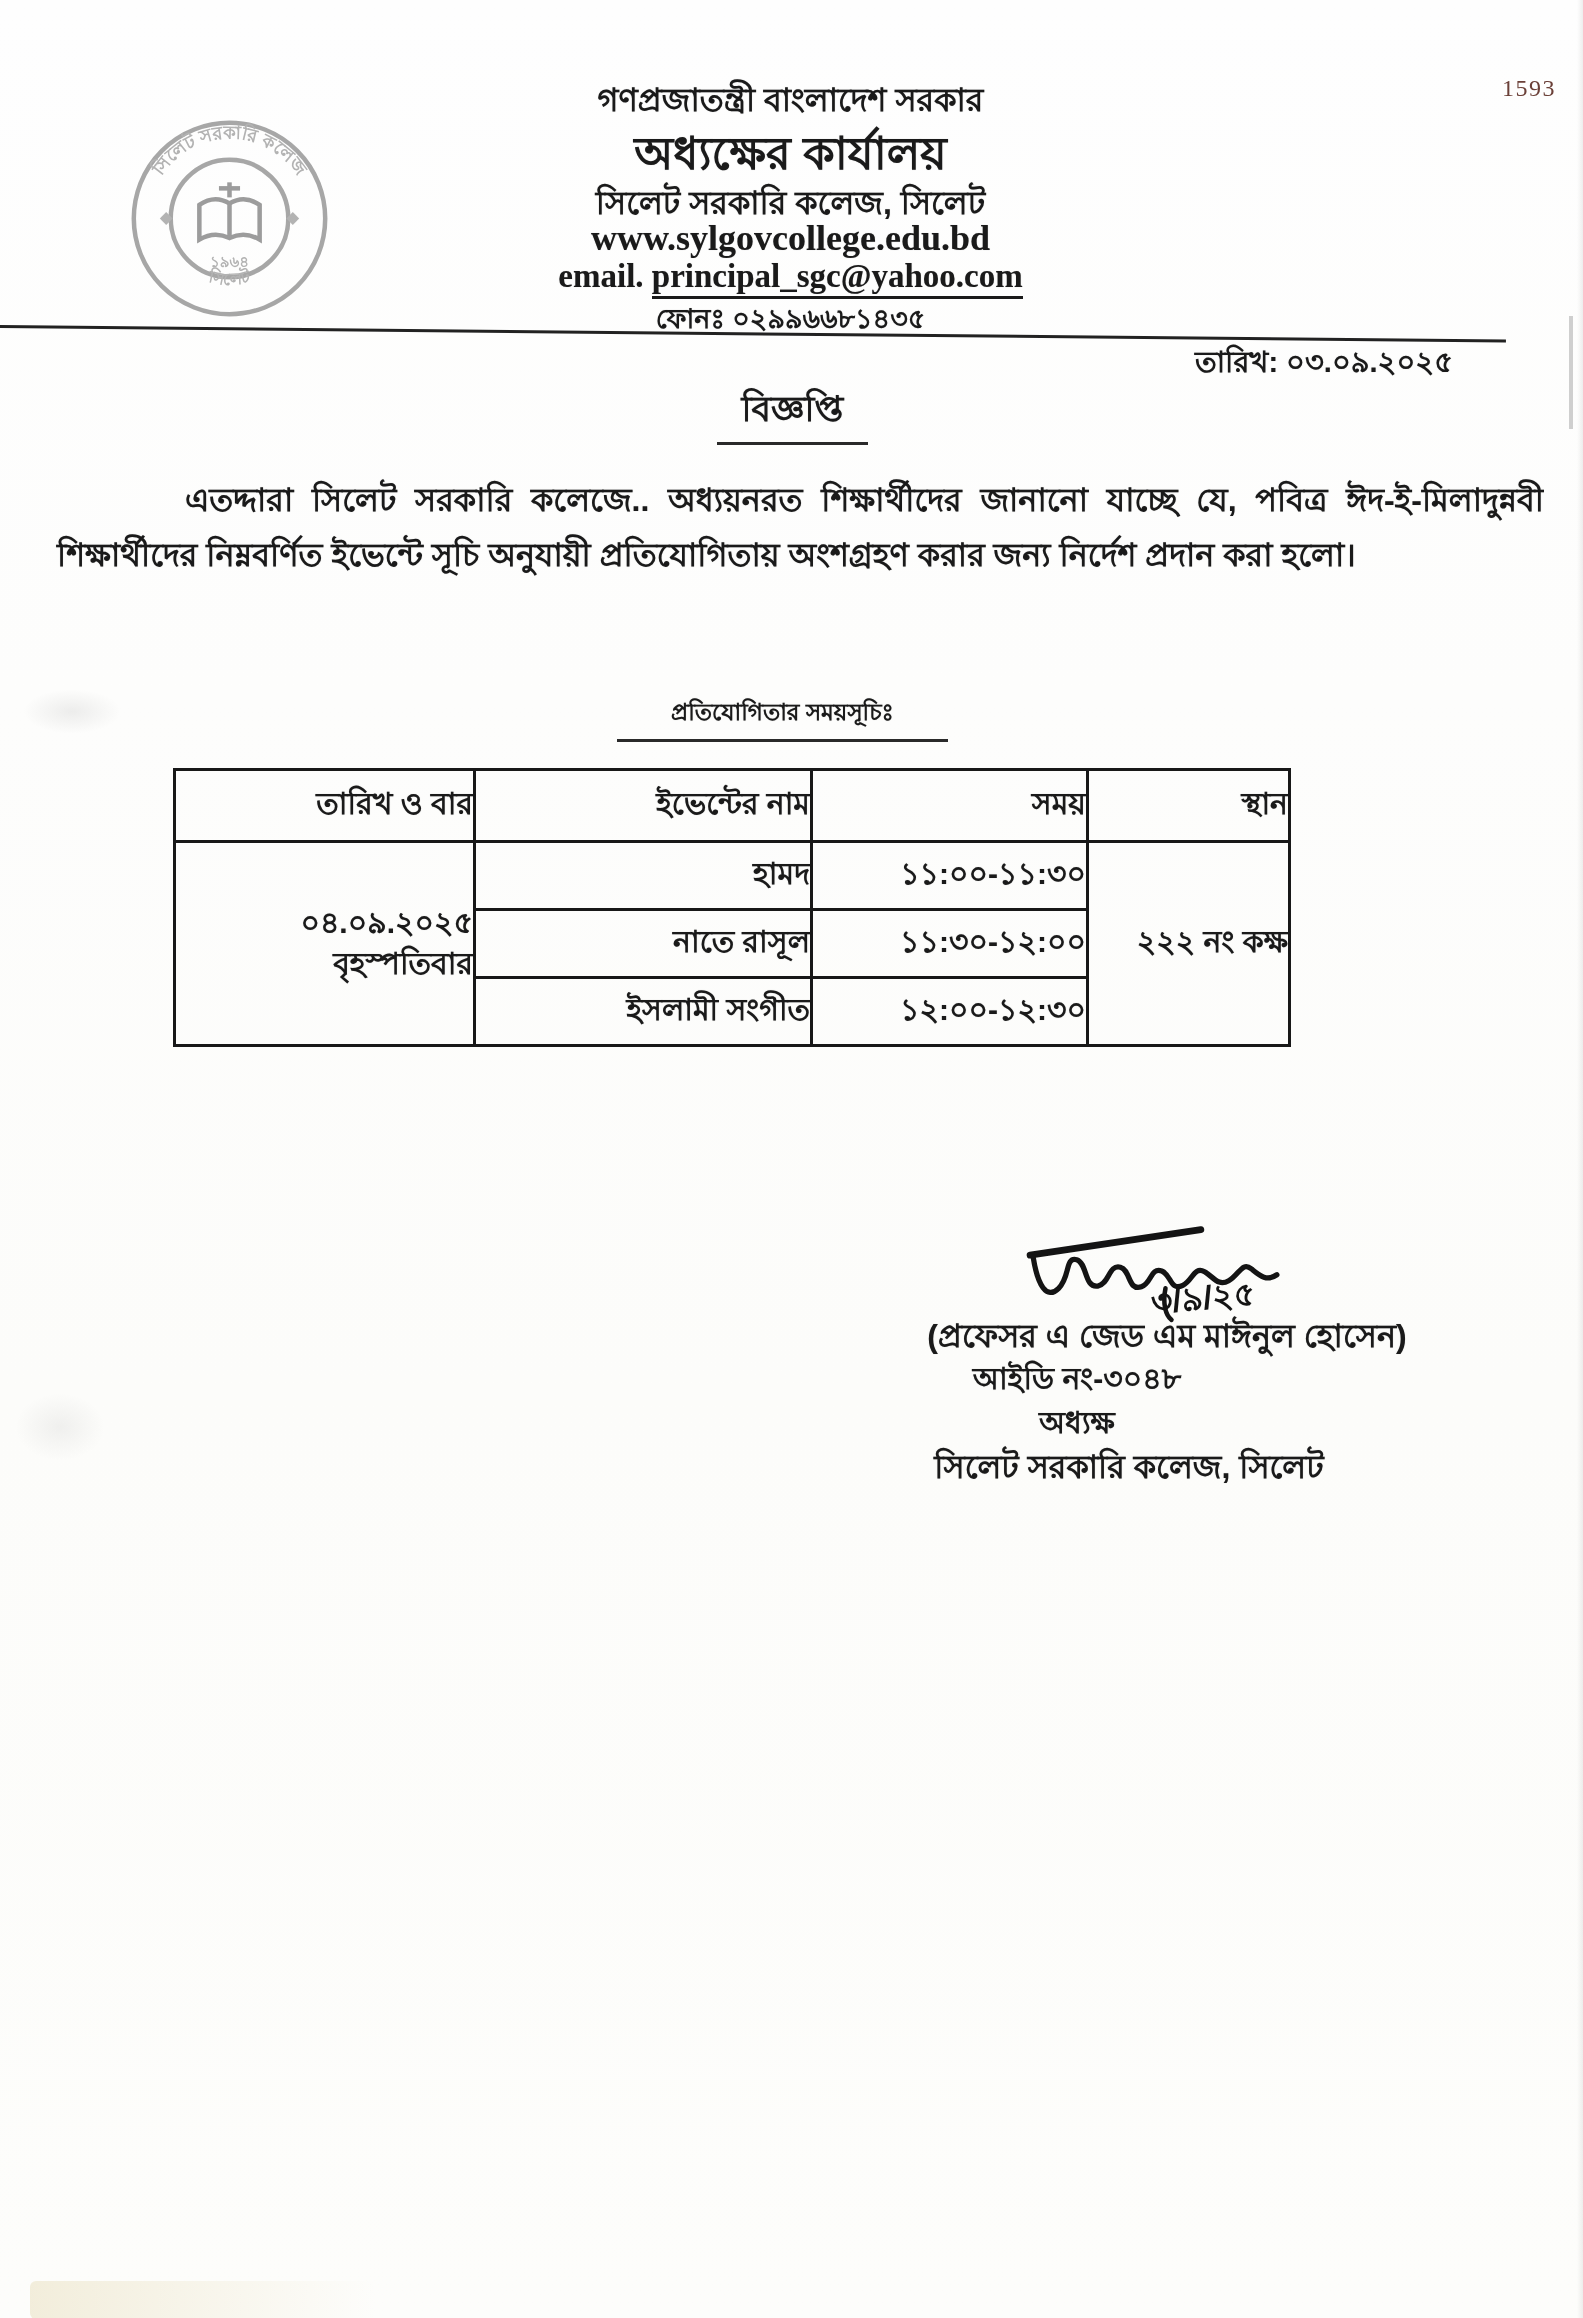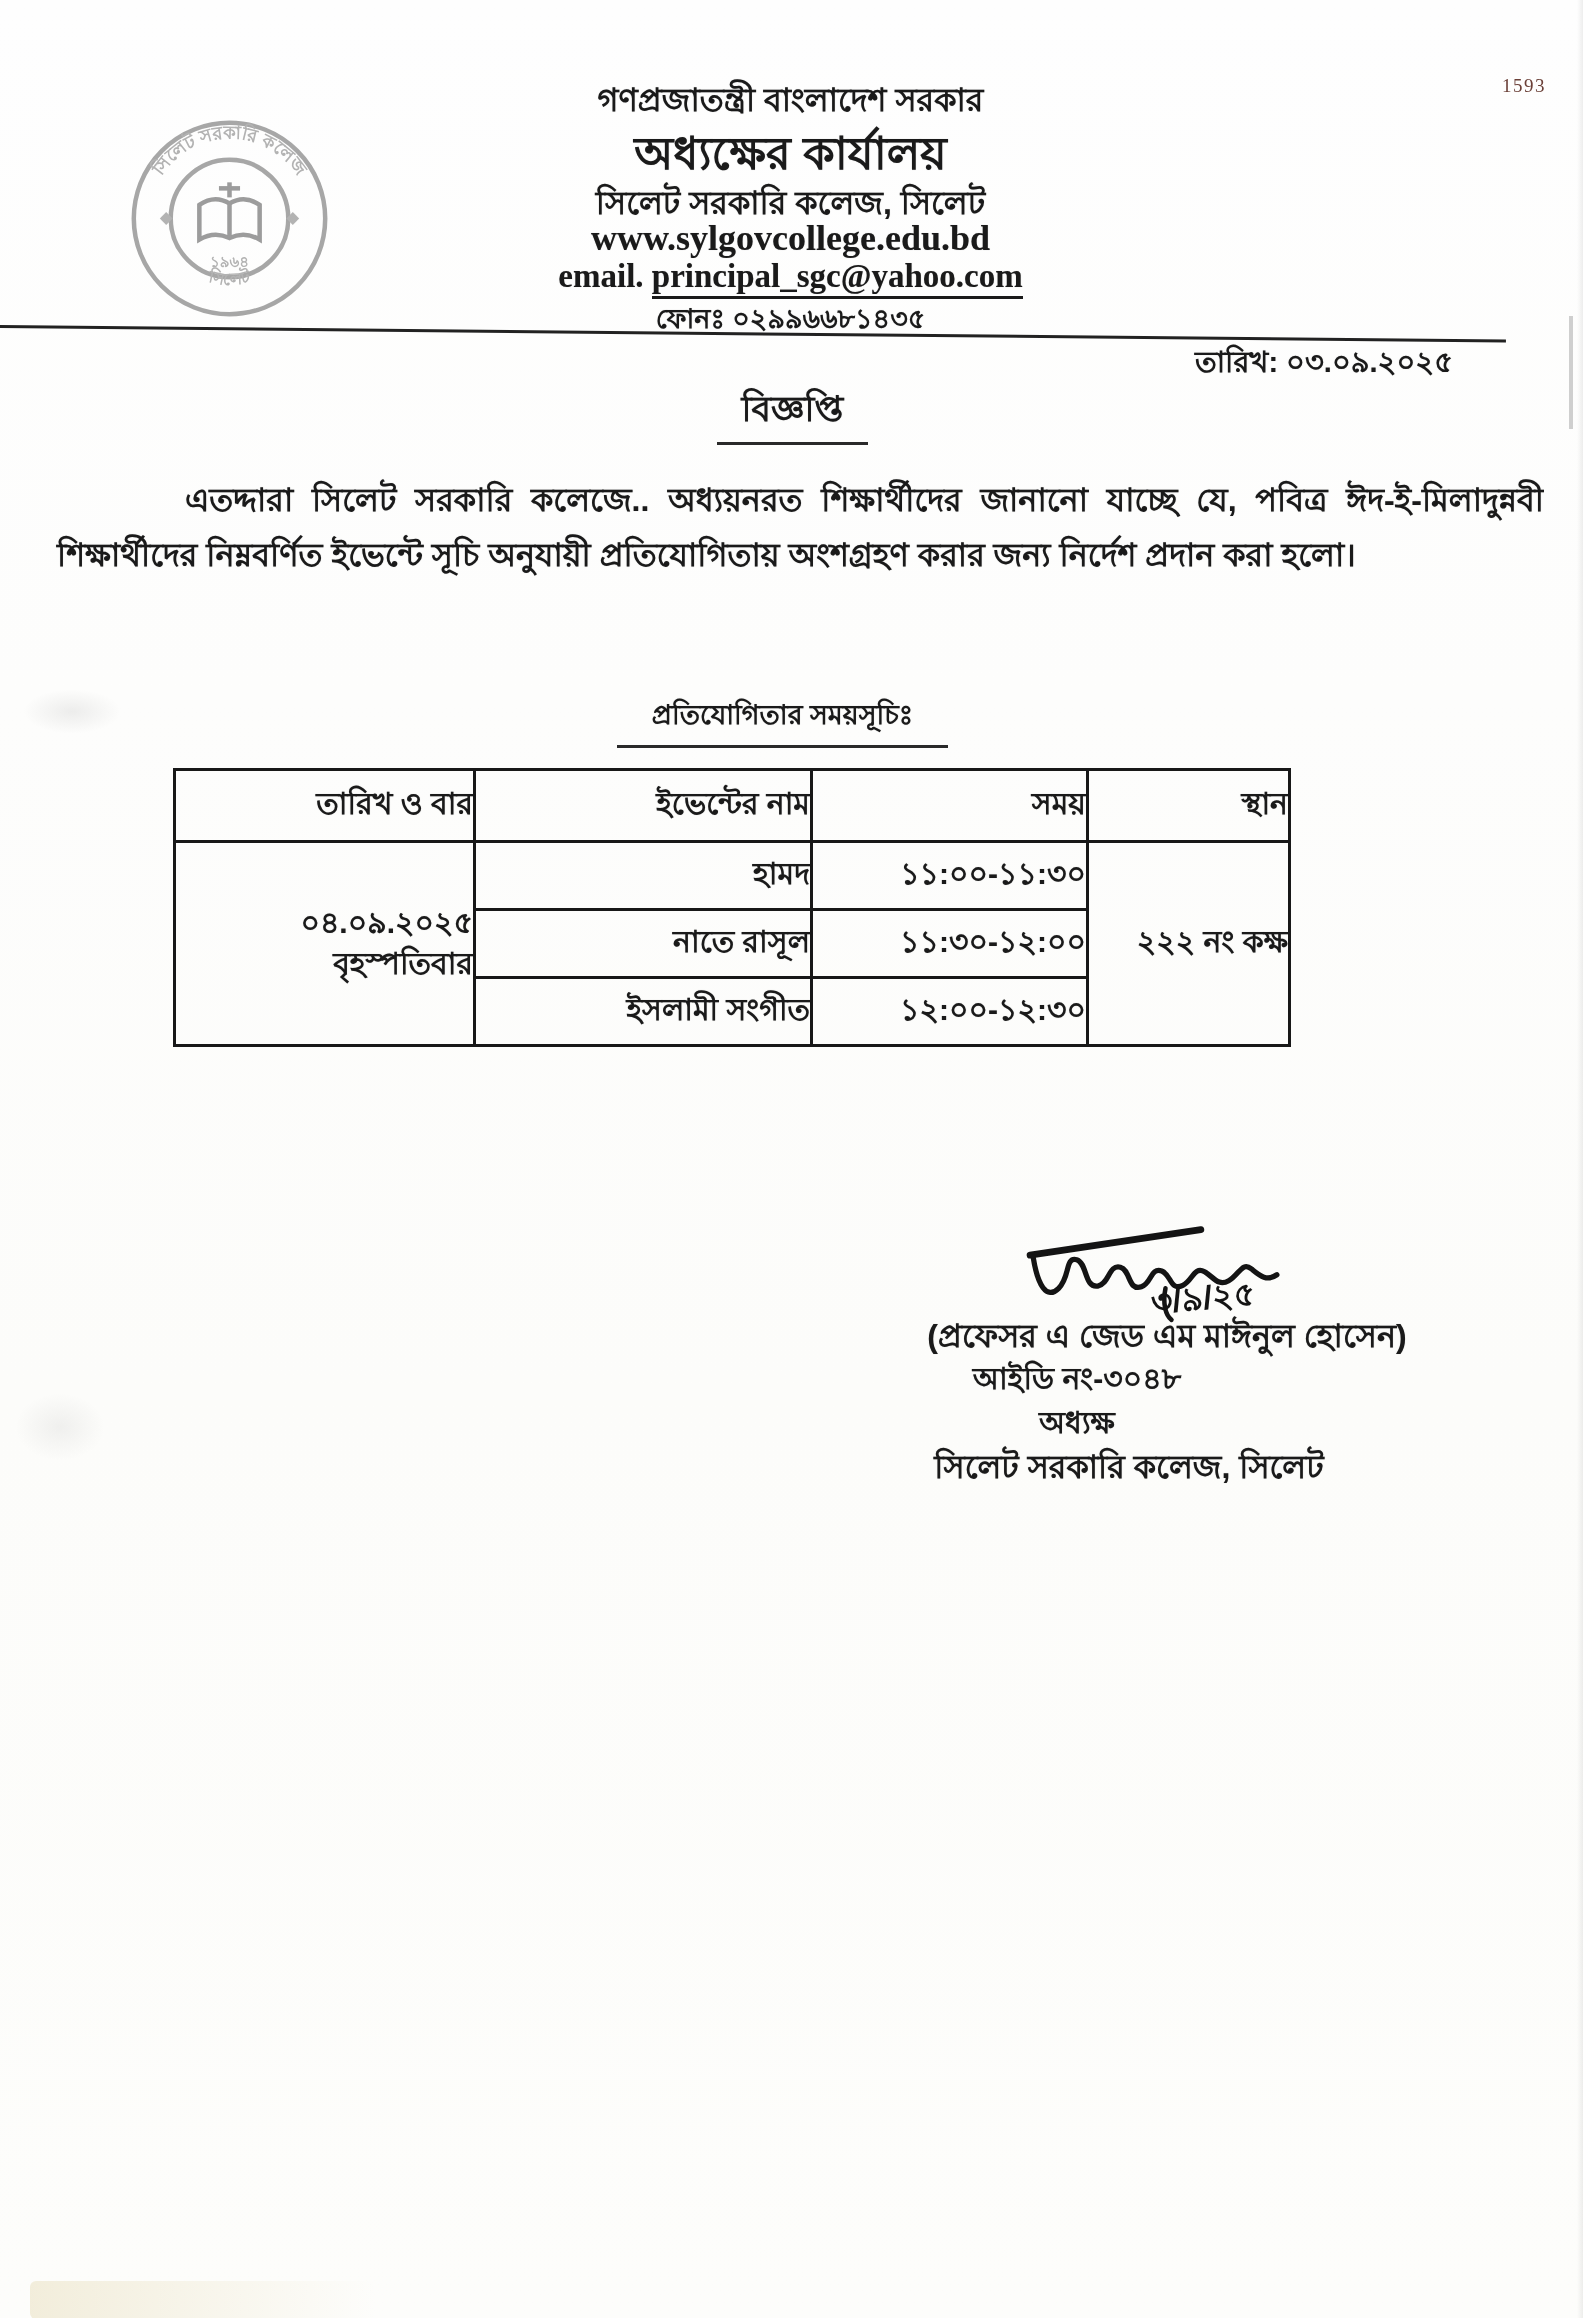--- a/index.html
+++ b/index.html
@@ -11,21 +11,21 @@
     overflow:hidden;
   }
   .page{
     position:relative;width:1584px;height:2319px;
     background:linear-gradient(180deg,#fefefe 0%,#fcfcfa 60%,#fdfdfb 100%);
   }
   .ink{color:#1a1a1a;text-shadow:0 0 0.8px rgba(20,20,20,.35);}
   
   .corner-num{
     position:absolute;left:1502px;top:75px;
-    font-size:19px;letter-spacing:1.5px;color:#6b4038;
+    font-size:24px;letter-spacing:1.5px;color:#6b4038;
     font-family:"Liberation Serif","DejaVu Serif",serif;
   }
   
   .seal{position:absolute;left:124px;top:113px;width:211px;height:211px;opacity:.75;}
   
   .lh{position:absolute;width:903px;left:339px;text-align:center;}
   .lh-gov   {top:75px;font-size:32px;font-weight:600;}
   .lh-office{top:119px;font-size:45px;font-weight:700;}
   .lh-college{top:178px;font-size:32px;font-weight:700;}
   .lh-web   {top:217px;font-size:36px;font-weight:700;font-family:"Liberation Serif","DejaVu Serif",serif;}
@@ -48,21 +48,21 @@
     border-bottom:3px solid #2a2a2a;padding-bottom:1px;
   }
   
   .body-par{position:absolute;left:57px;top:473px;width:1487px;font-size:32px;font-weight:600;}
   .body-line{height:55px;line-height:55px;text-align:justify;white-space:nowrap;}
   .body-line.j{text-align-last:justify;white-space:normal;overflow:hidden;}
   .body-line.l1{padding-left:128px;}
   
   .sched-title{
     position:absolute;left:617px;top:694px;width:331px;text-align:center;
-    font-size:27px;font-weight:700;border-bottom:3px solid #2a2a2a;padding-bottom:6px;
+    font-size:23px;font-weight:700;border-bottom:3px solid #2a2a2a;padding-bottom:6px;
   }
   
   table.sched{
     position:absolute;left:173px;top:768px;width:1114px;
     border-collapse:collapse;table-layout:fixed;
   }
   table.sched td,table.sched th{
     border:3px solid #181818;text-align:right;vertical-align:middle;
     font-size:30px;font-weight:700;color:#1a1a1a;
     text-shadow:0 0 0.8px rgba(20,20,20,.35);padding:0;

